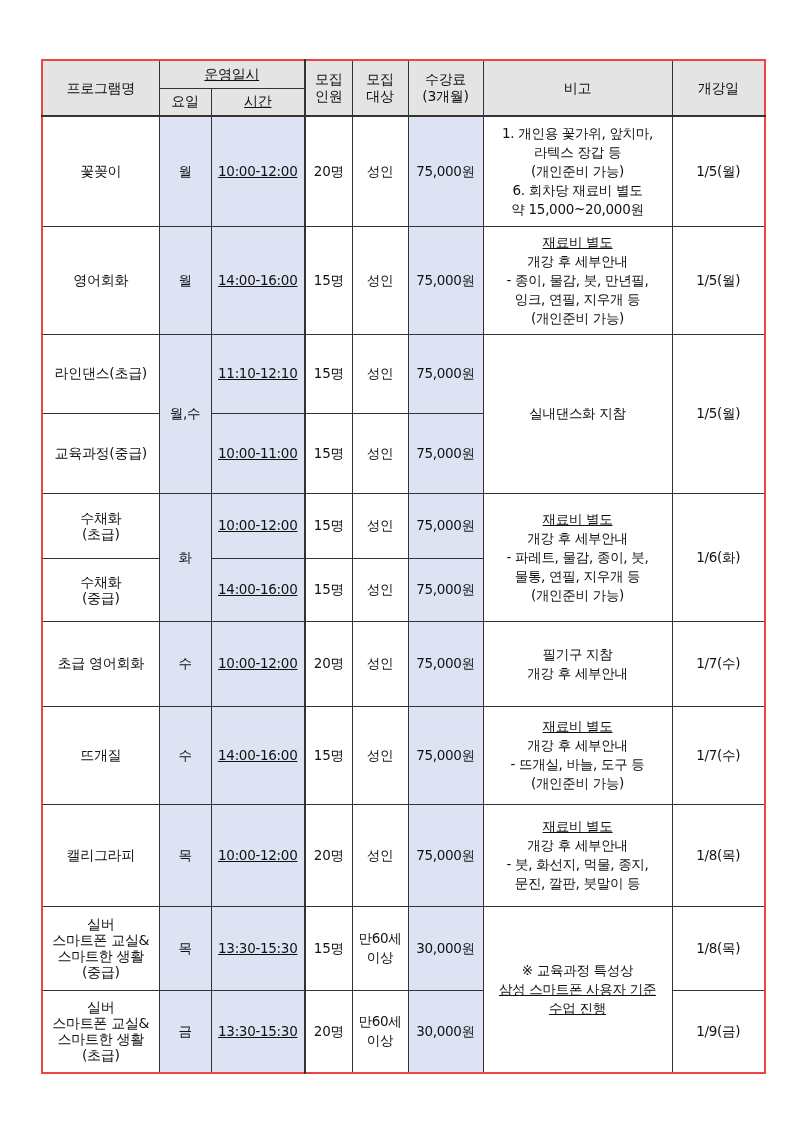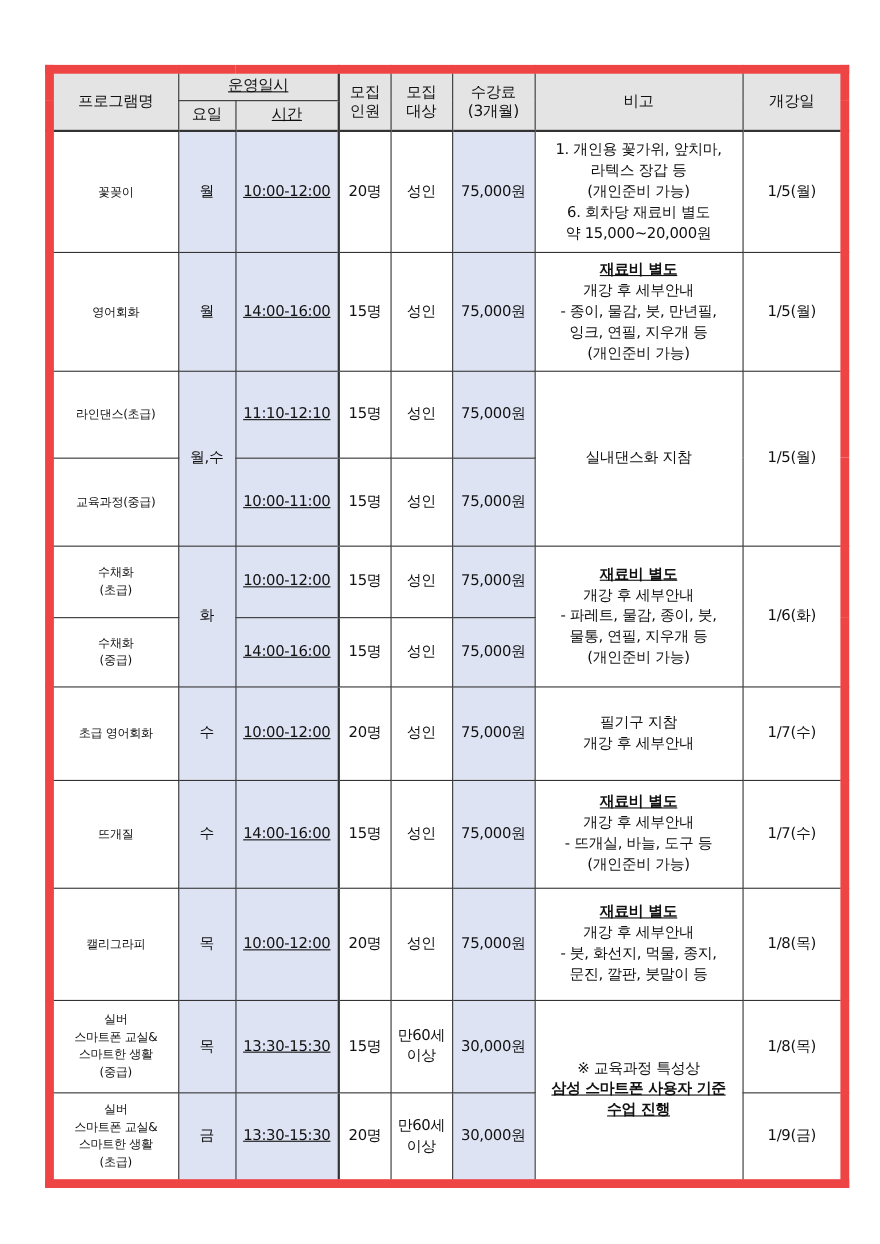--- a/index.html
+++ b/index.html
@@ -2,39 +2,39 @@
 <html><head>
   <meta charset="utf-8">
   <style>
     html, body { margin: 0; padding: 0; background: #ffffff; }
     body { width: 800px; height: 1131px; position: relative; font-family: "DejaVu Sans", "Liberation Sans", sans-serif; color: #111; }
     table.sched {
       position: absolute; left: 41px; top: 59px;
       width: 723px;
       border-collapse: collapse;
       table-layout: fixed;
-      border: 8px solid #ef4444;
+      border: 2px solid #ef4444;
       font-size: 13.5px;
       letter-spacing: -0.3px;
     }
     table.sched td, table.sched th {
       border: 1px solid #333;
       text-align: center;
       vertical-align: middle;
       padding: 0 2px;
       line-height: 19px;
       font-weight: normal;
     }
     table.sched th { background: #e4e4e4; font-size: 14px; line-height: 17px; }
     .hdr-bottom th, .hdr-bottom { border-bottom: 2px solid #333 !important; }
     .shade { background: #dde3f3; }
     .thickR { border-right: 2.5px double #333 !important; text-decoration: underline; }
-    .name { font-weight: bold; font-size: 11px; }
+    .name { font-weight: bold; font-size: 14px; }
     .name.multi { line-height: 16px; margin-left: 20px; }
-    .u { text-decoration: underline; font-weight: bold; }
+    .u { text-decoration: underline; }
     .note { line-height: 19.5px; }
   </style>
 </head>
 <body>
 
 <table class="sched">
   <colgroup>
     <col style="width:117px">
     <col style="width:52px">
     <col style="width:94px">

